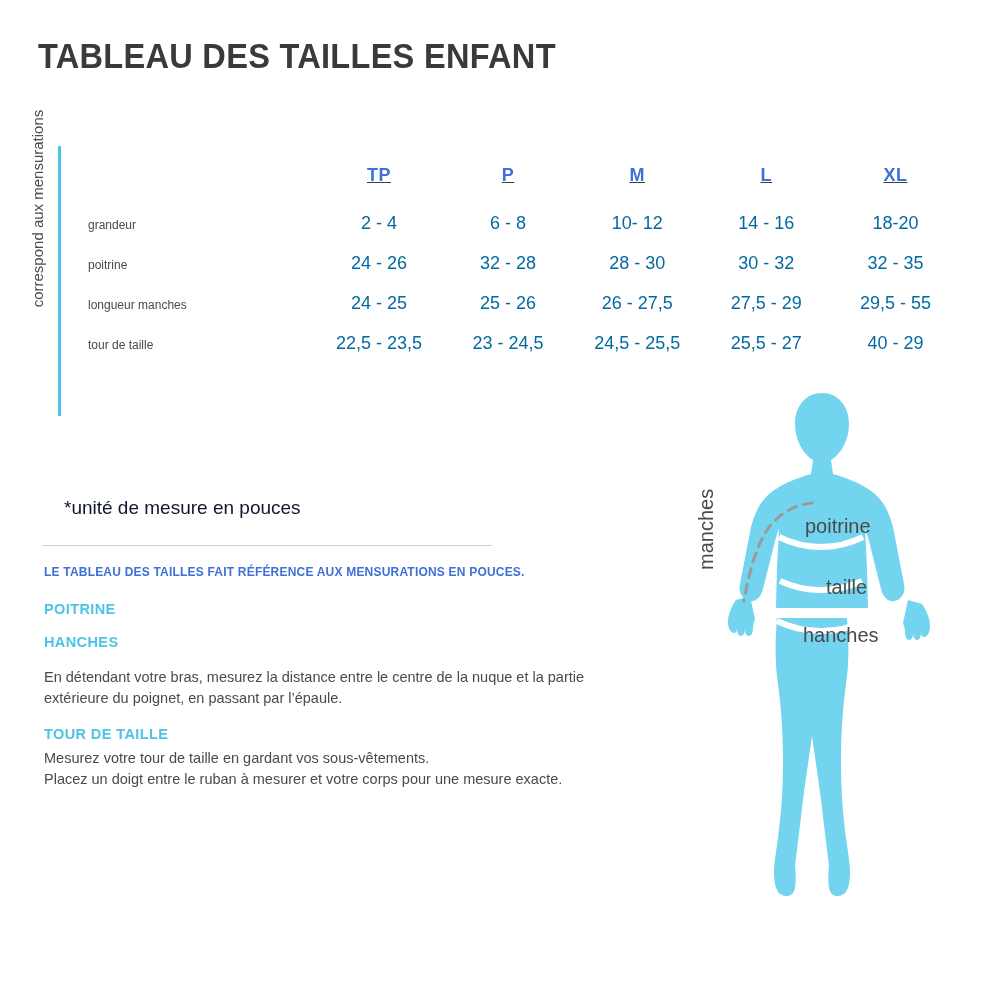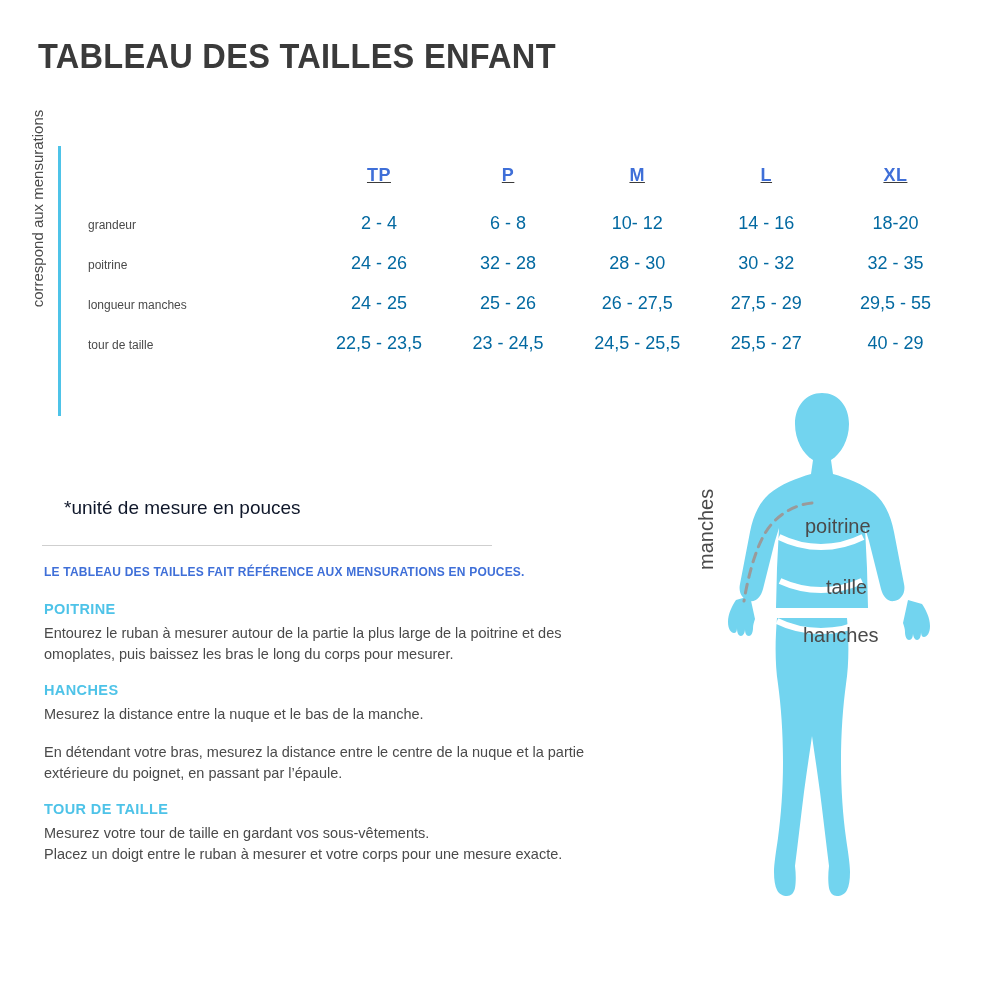--- a/index.html
+++ b/index.html
@@ -204,26 +204,24 @@
   </div>
 
   <div class="footnote">*unité de mesure en pouces</div>
   <div class="hr"></div>
 
   <div class="notes">
     <div class="notes-head">LE TABLEAU DES TAILLES FAIT RÉFÉRENCE AUX MENSURATIONS EN POUCES.</div>
 
     <div class="note-block">
       <div class="note-title">POITRINE</div>
-      <div class="note-body">Entourez le ruban à mesurer autour de la partie la plus large de la poitrine et des omoplates, puis baissez les bras le long du corps pour mesurer.</div>
     </div>
 
     <div class="note-block">
       <div class="note-title">HANCHES</div>
-      <div class="note-body">Mesurez la distance entre la nuque et le bas de la manche.</div>
     </div>
 
     <div class="note-block">
       <div class="note-body">En détendant votre bras, mesurez la distance entre le centre de la nuque et la partie extérieure du poignet, en passant par l’épaule.</div>
     </div>
 
     <div class="note-block">
       <div class="note-title">TOUR DE TAILLE</div>
       <div class="note-body" style="white-space: pre-line;">Mesurez votre tour de taille en gardant vos sous-vêtements.
 Placez un doigt entre  le ruban à mesurer et votre corps pour une mesure exacte.</div>

